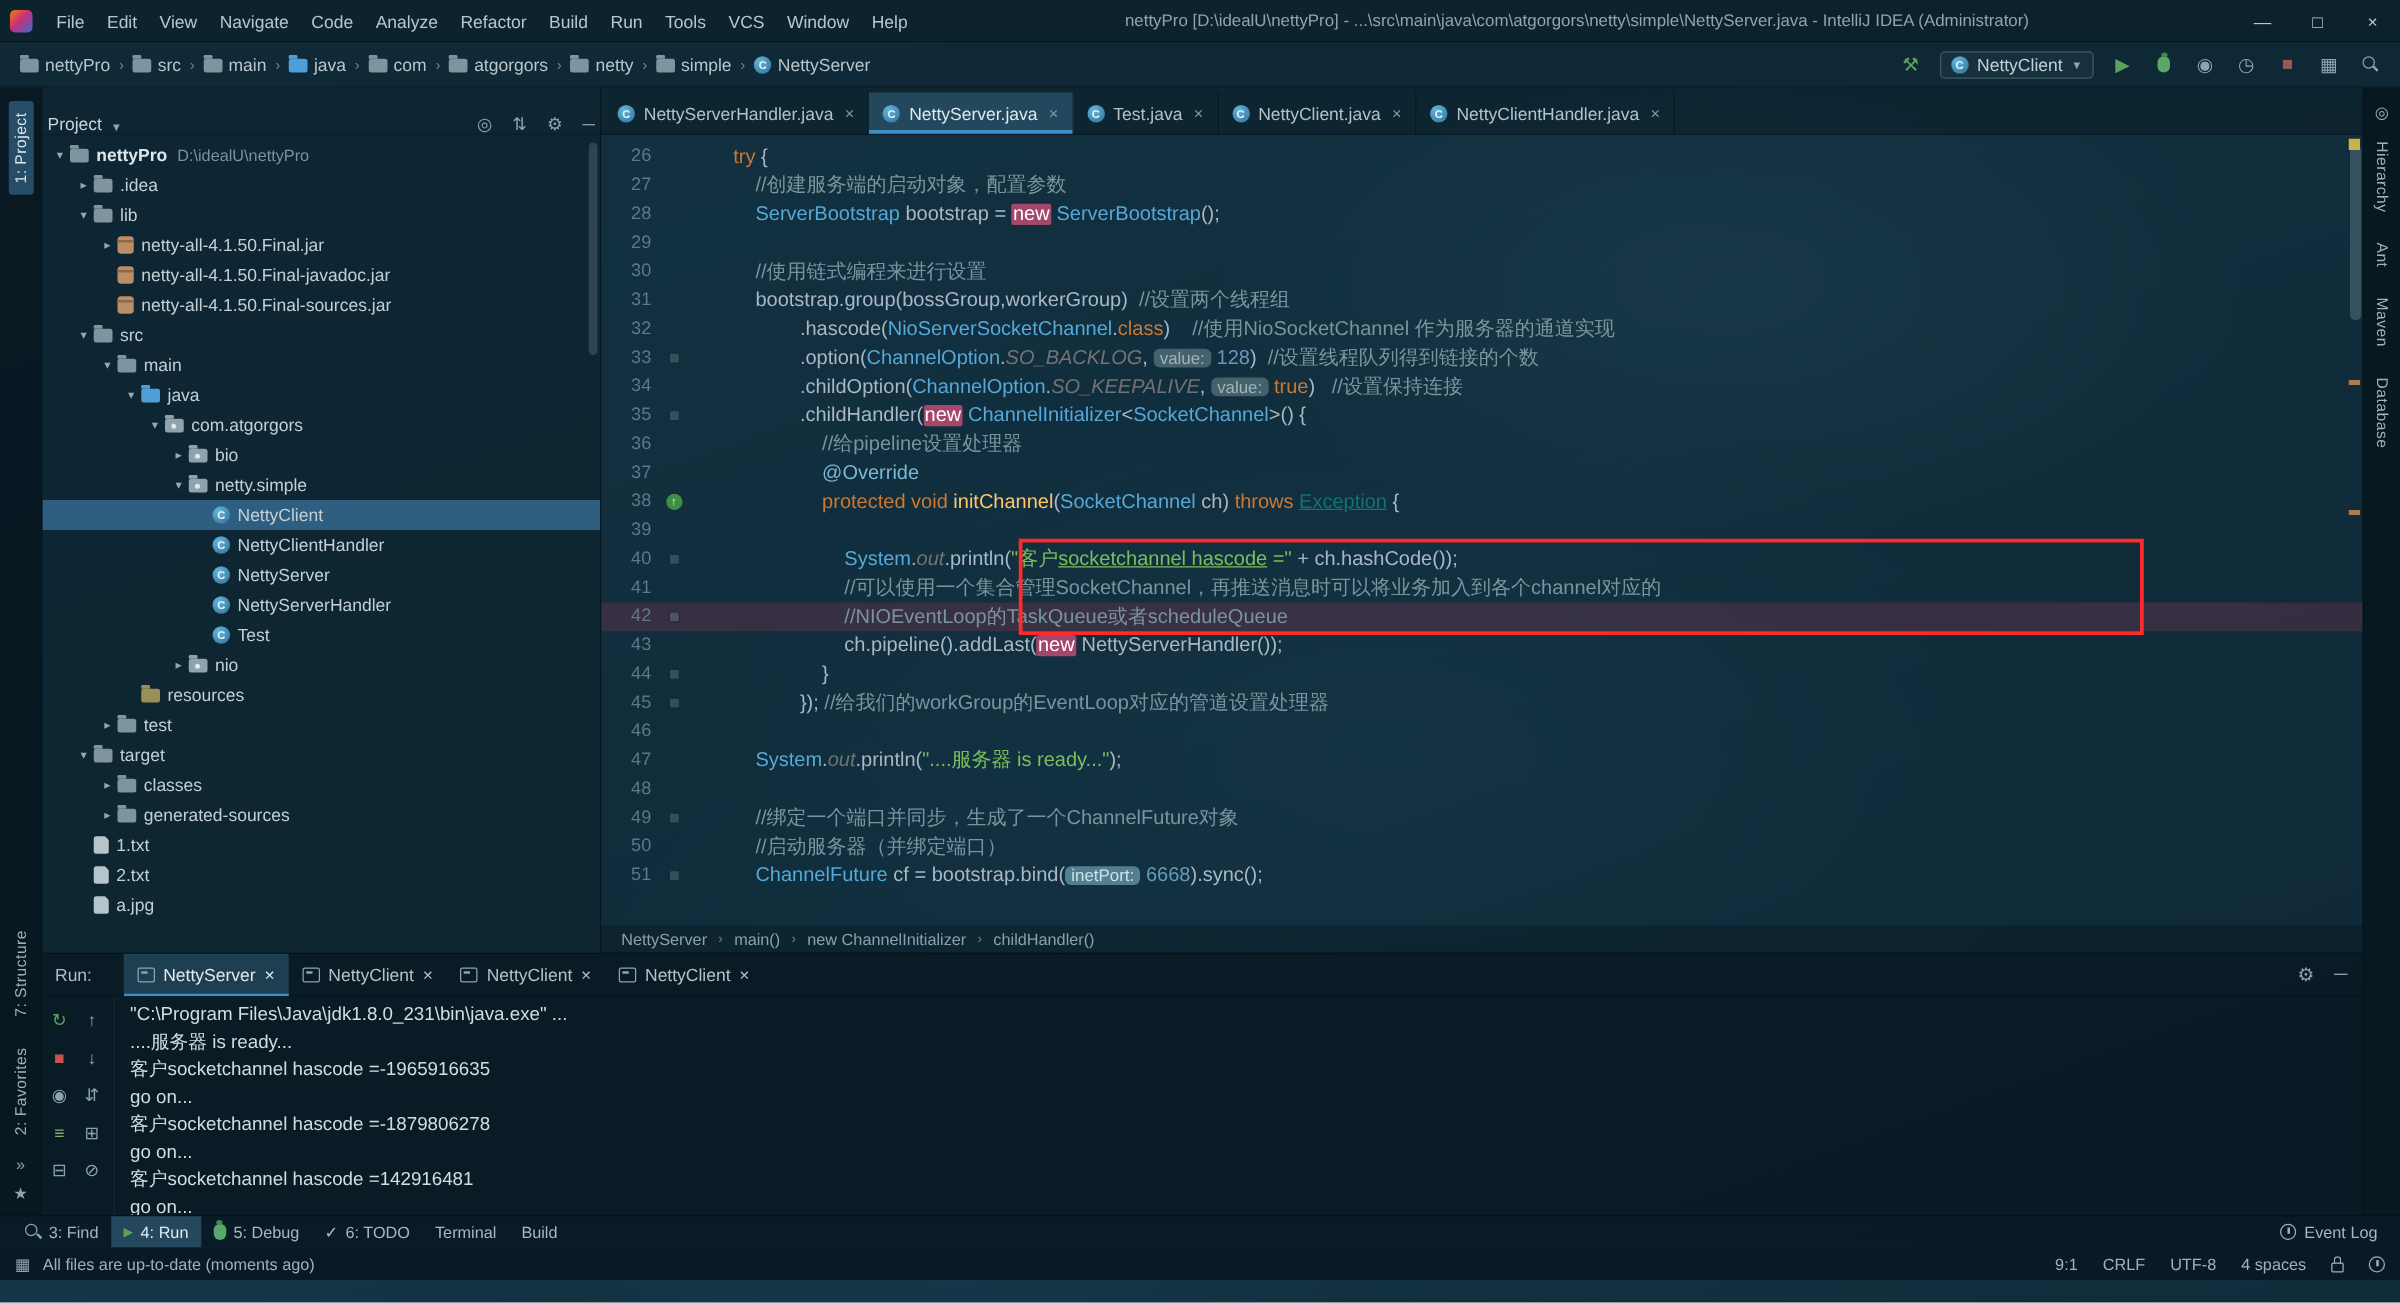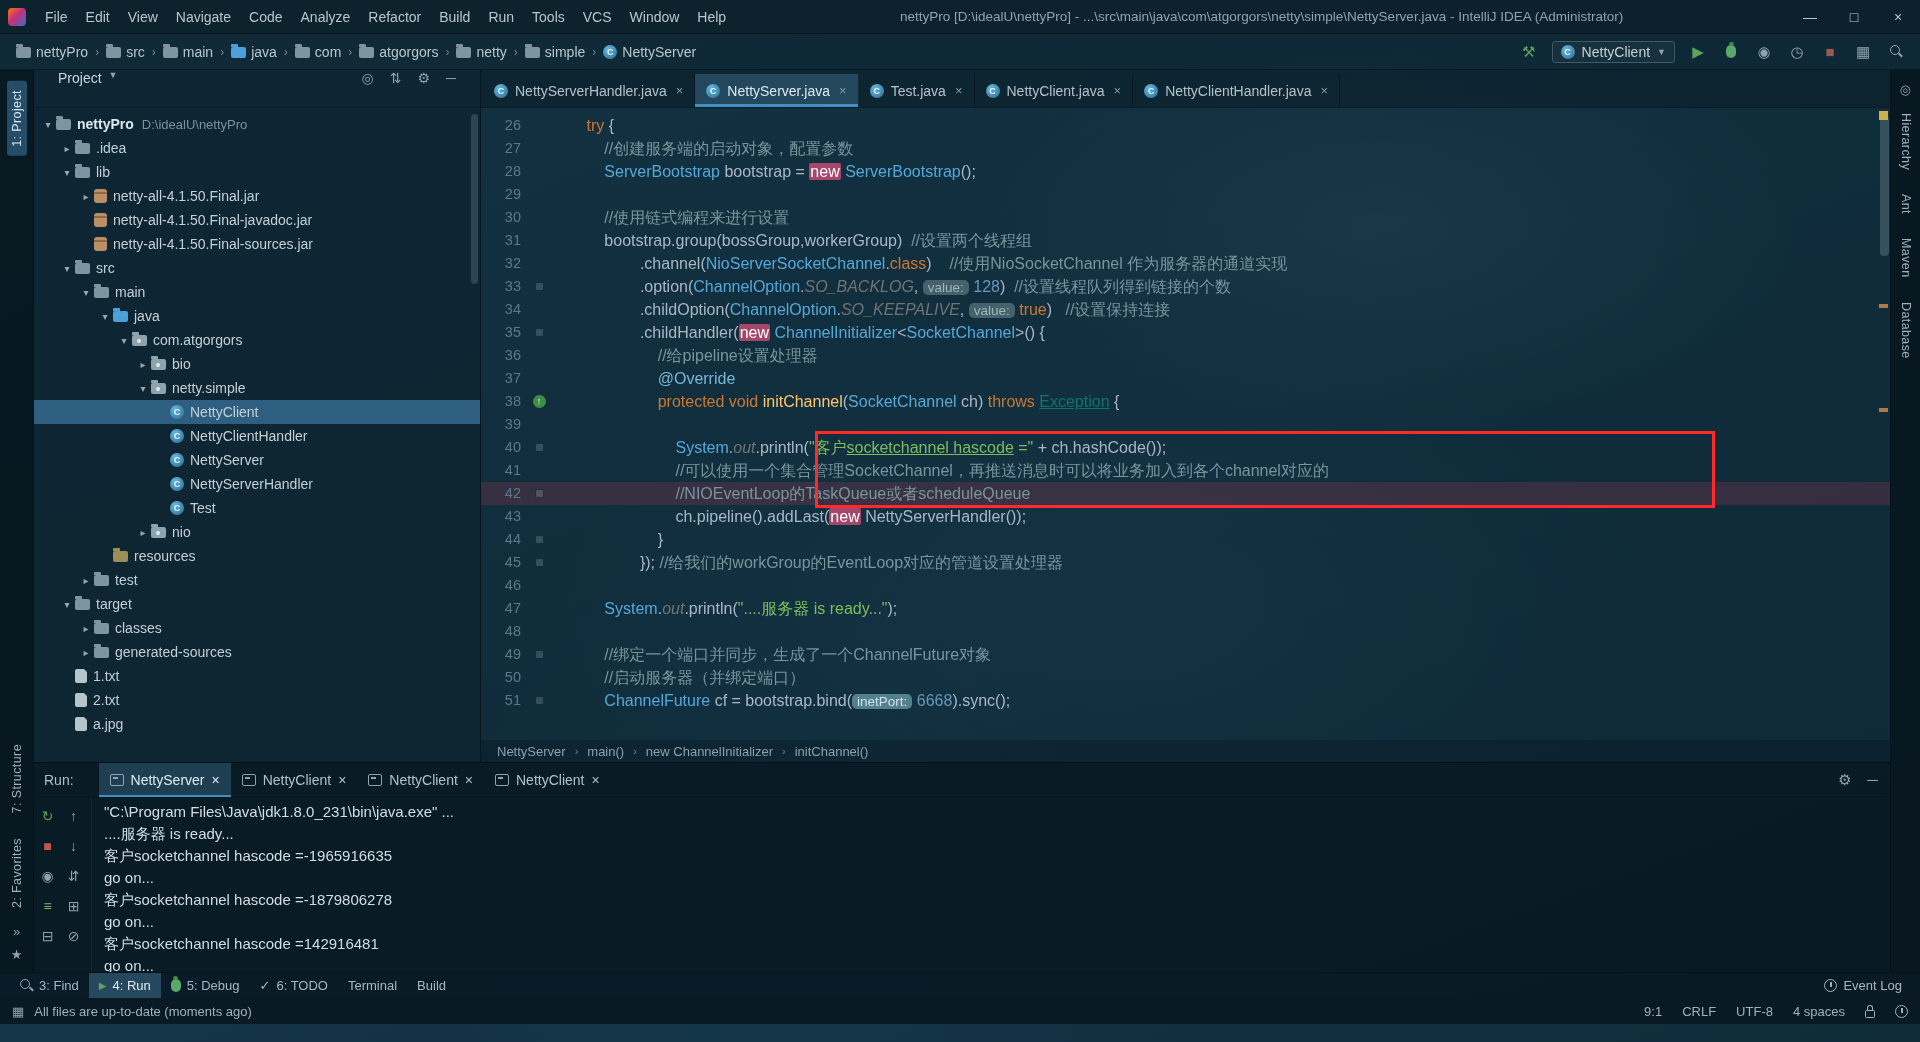--- a/index.html
+++ b/index.html
@@ -40,21 +40,21 @@
   .stripe.rightside .vlabel{transform:none;}
   .vlabel.active{background:rgba(47,95,128,.75);color:#dce8ee;}
   .stripe-ico{color:#8ea3ad;font-size:13px;margin:4px 0;}
   .spacer{flex:1;}
 
   .center{flex:1;display:flex;flex-direction:column;min-width:0;}
   .upper{display:flex;flex:0 0 692px;min-height:0;}
 
   
   .project{width:447px;flex:0 0 447px;background:rgba(13,35,48,.9);border-right:1px solid rgba(4,14,20,.7);display:flex;flex-direction:column;position:relative;}
-  .panel-head{height:38px;flex:0 0 38px;display:flex;align-items:flex-start;gap:7px;padding:0 24px;color:#c8d6dc;border-bottom:1px solid rgba(4,14,20,.3);}
+  .panel-head{height:38px;flex:0 0 38px;display:flex;align-items:flex-end;gap:7px;padding:0 4px;color:#c8d6dc;border-bottom:1px solid rgba(4,14,20,.3);}
   .panel-head .caret{font-size:9px;color:#8ea3ad;}
   .ph-icons{margin-left:auto;display:flex;gap:16px;color:#8ea3ad;font-size:14px;}
   .tree{flex:1;overflow:hidden;padding-top:4px;position:relative;}
   .trow{height:24px;display:flex;align-items:center;font-size:14px;color:#c2d0d6;white-space:nowrap;}
   .trow.selected{background:#2F5F80;}
   .trow .arrow{width:16px;flex:0 0 16px;text-align:center;color:#93a8b1;font-size:10px;}
   .trow .tlabel{margin-left:6px;}
   .trow .tsub{margin-left:8px;color:#7a929c;font-size:13px;}
   .trow.bold .tlabel{font-weight:700;color:#dbe7ec;}
   .pj-scroll{position:absolute;right:2px;top:44px;width:7px;height:170px;background:rgba(190,210,220,.18);border-radius:4px;}
@@ -455,21 +455,21 @@
                   <span class="ct"><span class="s-cmt">            //使用链式编程来进行设置</span></span>
                 </div>
                 <div class="cl">
                   <span class="lnum">31</span>
                   <span class="gico"></span>
                   <span class="ct"><span class="s-pl">            bootstrap.group(bossGroup,workerGroup)  </span><span class="s-cmt">//设置两个线程组</span></span>
                 </div>
                 <div class="cl">
                   <span class="lnum">32</span>
                   <span class="gico"></span>
-                  <span class="ct"><span class="s-pl">                    .channel(</span><span class="s-cls">NioServerSocketChannel</span><span class="s-pl">.</span><span class="s-kw">class</span><span class="s-pl">)    </span><span class="s-cmt">//使用NioSocketChannel 作为服务器的通道实现</span></span>
+                  <span class="ct"><span class="s-pl">                    .hascode(</span><span class="s-cls">NioServerSocketChannel</span><span class="s-pl">.</span><span class="s-kw">class</span><span class="s-pl">)    </span><span class="s-cmt">//使用NioSocketChannel 作为服务器的通道实现</span></span>
                 </div>
                 <div class="cl">
                   <span class="lnum">33</span>
                   <span class="gico">
                     <span class="gmark"></span>
                   </span>
                   <span class="ct"><span class="s-pl">                    .option(</span><span class="s-cls">ChannelOption</span><span class="s-pl">.</span><span class="s-fld">SO_BACKLOG</span><span class="s-pl">, </span><span class="s-hint">value:</span><span class="s-pl"> </span><span class="s-num">128</span><span class="s-pl">)  </span><span class="s-cmt">//设置线程队列得到链接的个数</span></span>
                 </div>
                 <div class="cl">
                   <span class="lnum">34</span>
@@ -584,21 +584,21 @@
             <div class="mark-o1"></div>
             <div class="mark-o2"></div>
           </div>
           <div class="ed-breadcrumbs" id="edcrumbs">
               <span>NettyServer</span>
               <span class="sep">›</span>
               <span>main()</span>
               <span class="sep">›</span>
               <span>new ChannelInitializer</span>
               <span class="sep">›</span>
-              <span>initChannel()</span>
+              <span>childHandler()</span>
             </div>
         </div>
       </div>
 
       <div class="runpanel">
         <div class="run-head">
           <span class="run-label">Run:</span>
           <span id="runtabs" style="display:flex;height:34px;">
               <span class="runtab active">
                 <span class="con-ico"></span>

